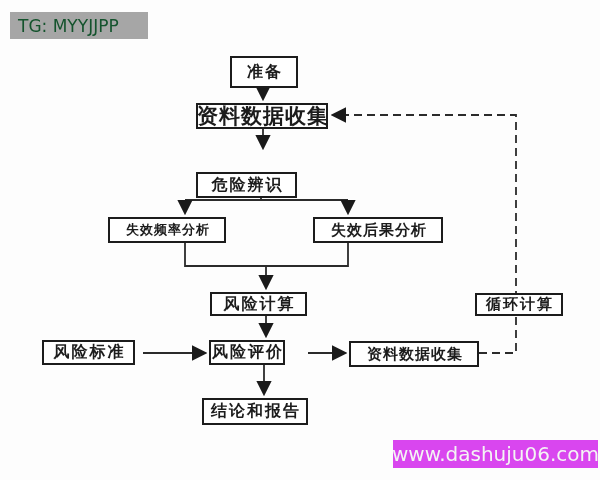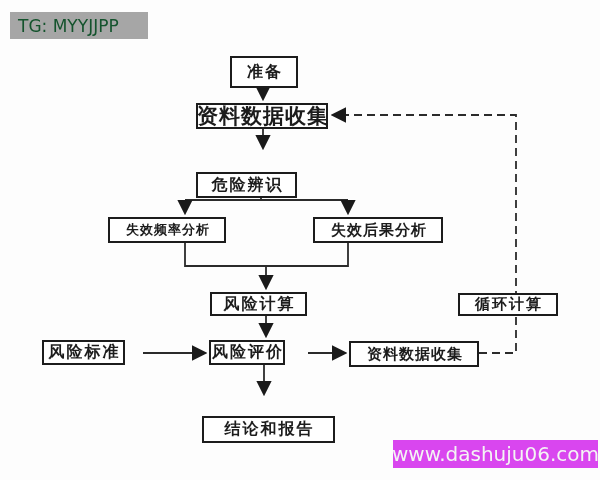--- a/index.html
+++ b/index.html
@@ -28,25 +28,25 @@
     text-indent: 2px;
     white-space: nowrap;
     z-index: 2;
   }
   .n-prepare      { left: 230px; top:  56px; width:  68px; height: 32px; }
   .n-datacol      { left: 196px; top: 103px; width: 132px; height: 26px; font-size: 21px; letter-spacing: 1px; }
   .n-hazard       { left: 196px; top: 152px; width: 101px; height: 26px; margin-top: 20px; }
   .n-freq         { left: 108px; top: 217px; width: 118px; height: 26px; font-size: 13px; letter-spacing: 1px; }
   .n-conseq       { left: 293px; top: 217px; width: 130px; height: 26px; font-size: 15px; letter-spacing: 1px; margin-left: 20px; }
   .n-riskcalc     { left: 210px; top: 292px; width:  97px; height: 24px; text-align: center; }
-  .n-loop         { left: 458px; top: 293px; width: 100px; height: 23px; font-size: 15px; }
-  .n-criteria     { left:  42px; top: 340px; width: 83px; height: 25px; }
+  .n-loop         { left: 475px; top: 293px; width: 88px; height: 23px; font-size: 15px; }
+  .n-criteria     { left:  42px; top: 340px; width: 93px; height: 25px; }
   .n-eval         { left: 209px; top: 340px; width:  76px; height: 25px; }
   .n-mitigation   { left: 349px; top: 341px; width: 130px; height: 26px; font-size: 15px; letter-spacing: 1px; }
-  .n-conclusion   { left: 202px; top: 416px; width: 133px; height: 27px; }
+  .n-conclusion   { left: 202px; top: 398px; width: 106px; height: 27px; }
   .watermark {
     position: absolute;
     background: #a6a6a6;
     color: #14532d;
     display: flex; align-items: center;
     z-index: 3;
   }
   .wm-top {
     left: 10px; top: 12px;
     width: 138px; height: 27px;

